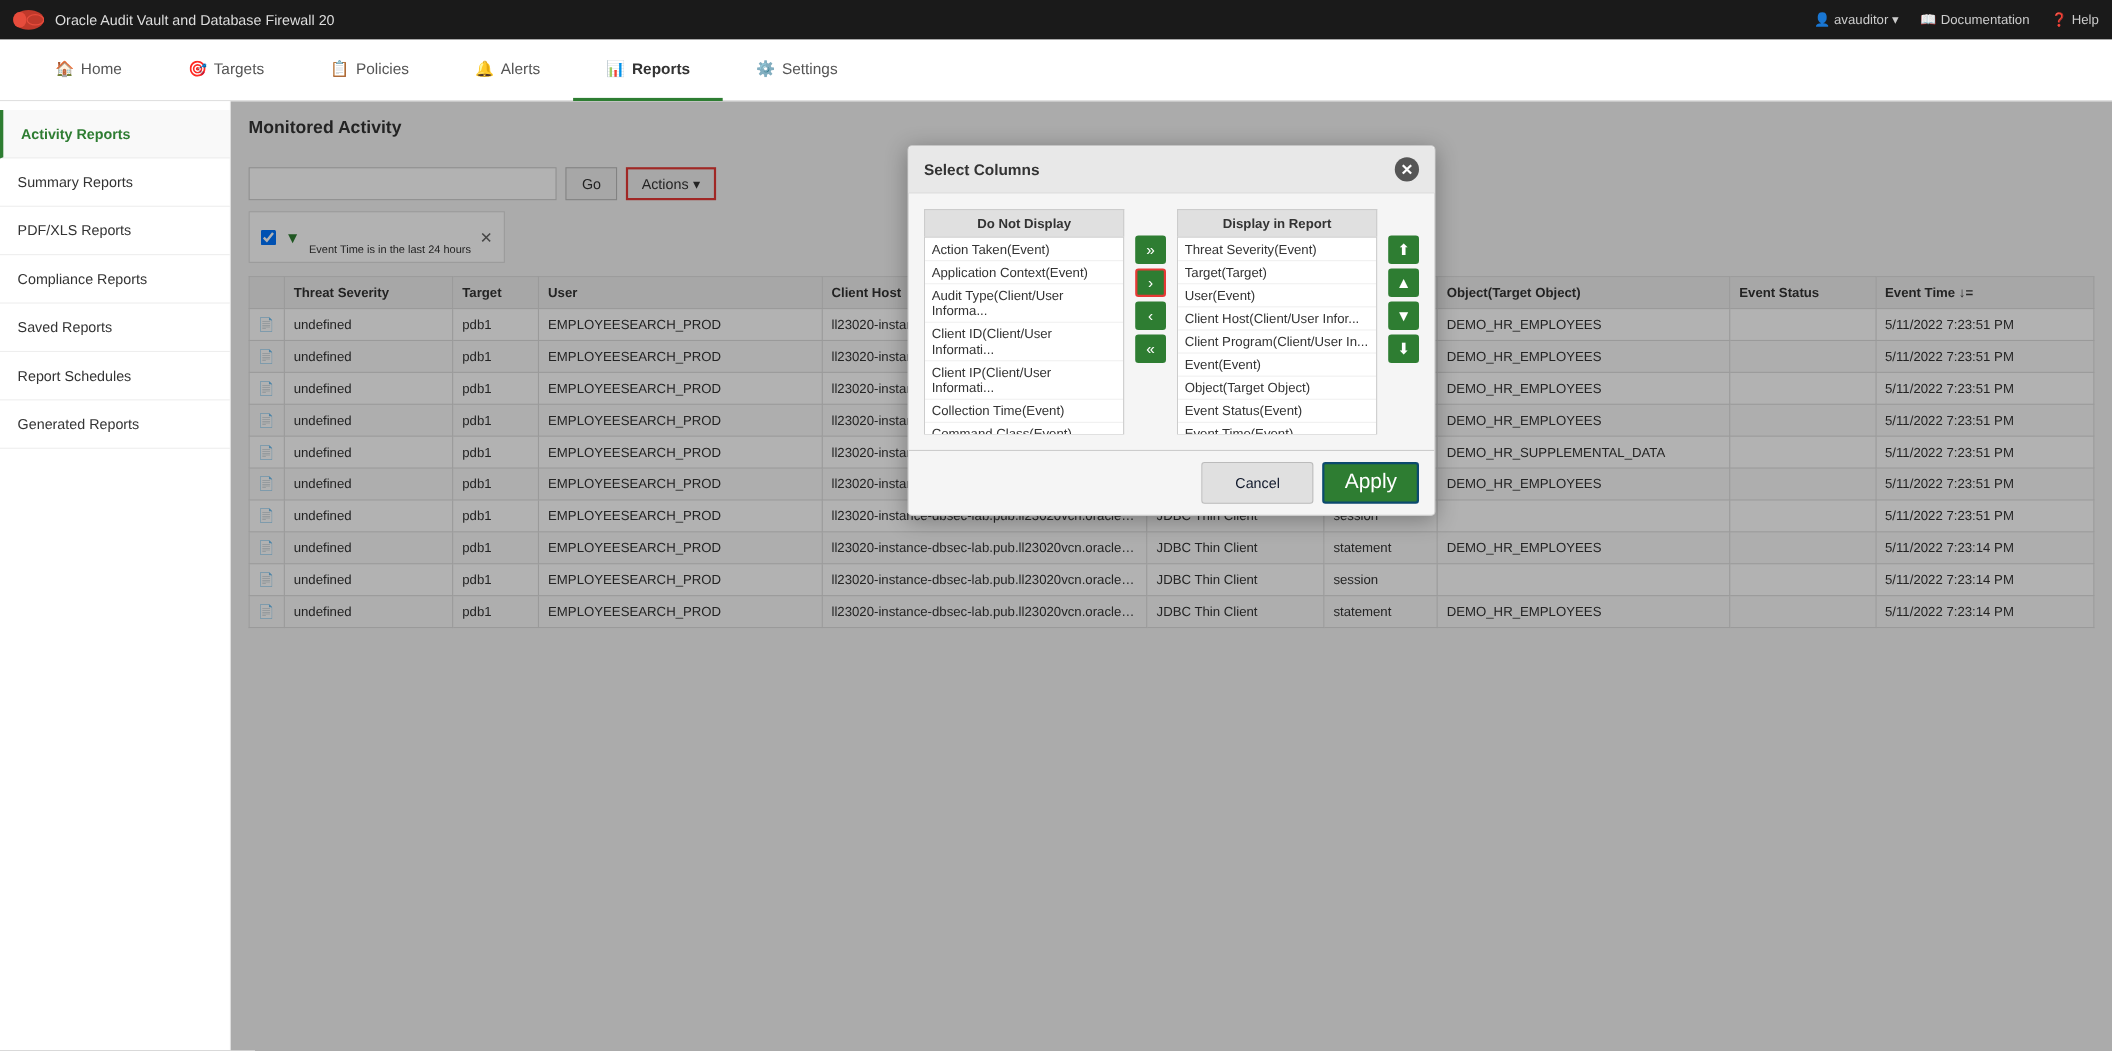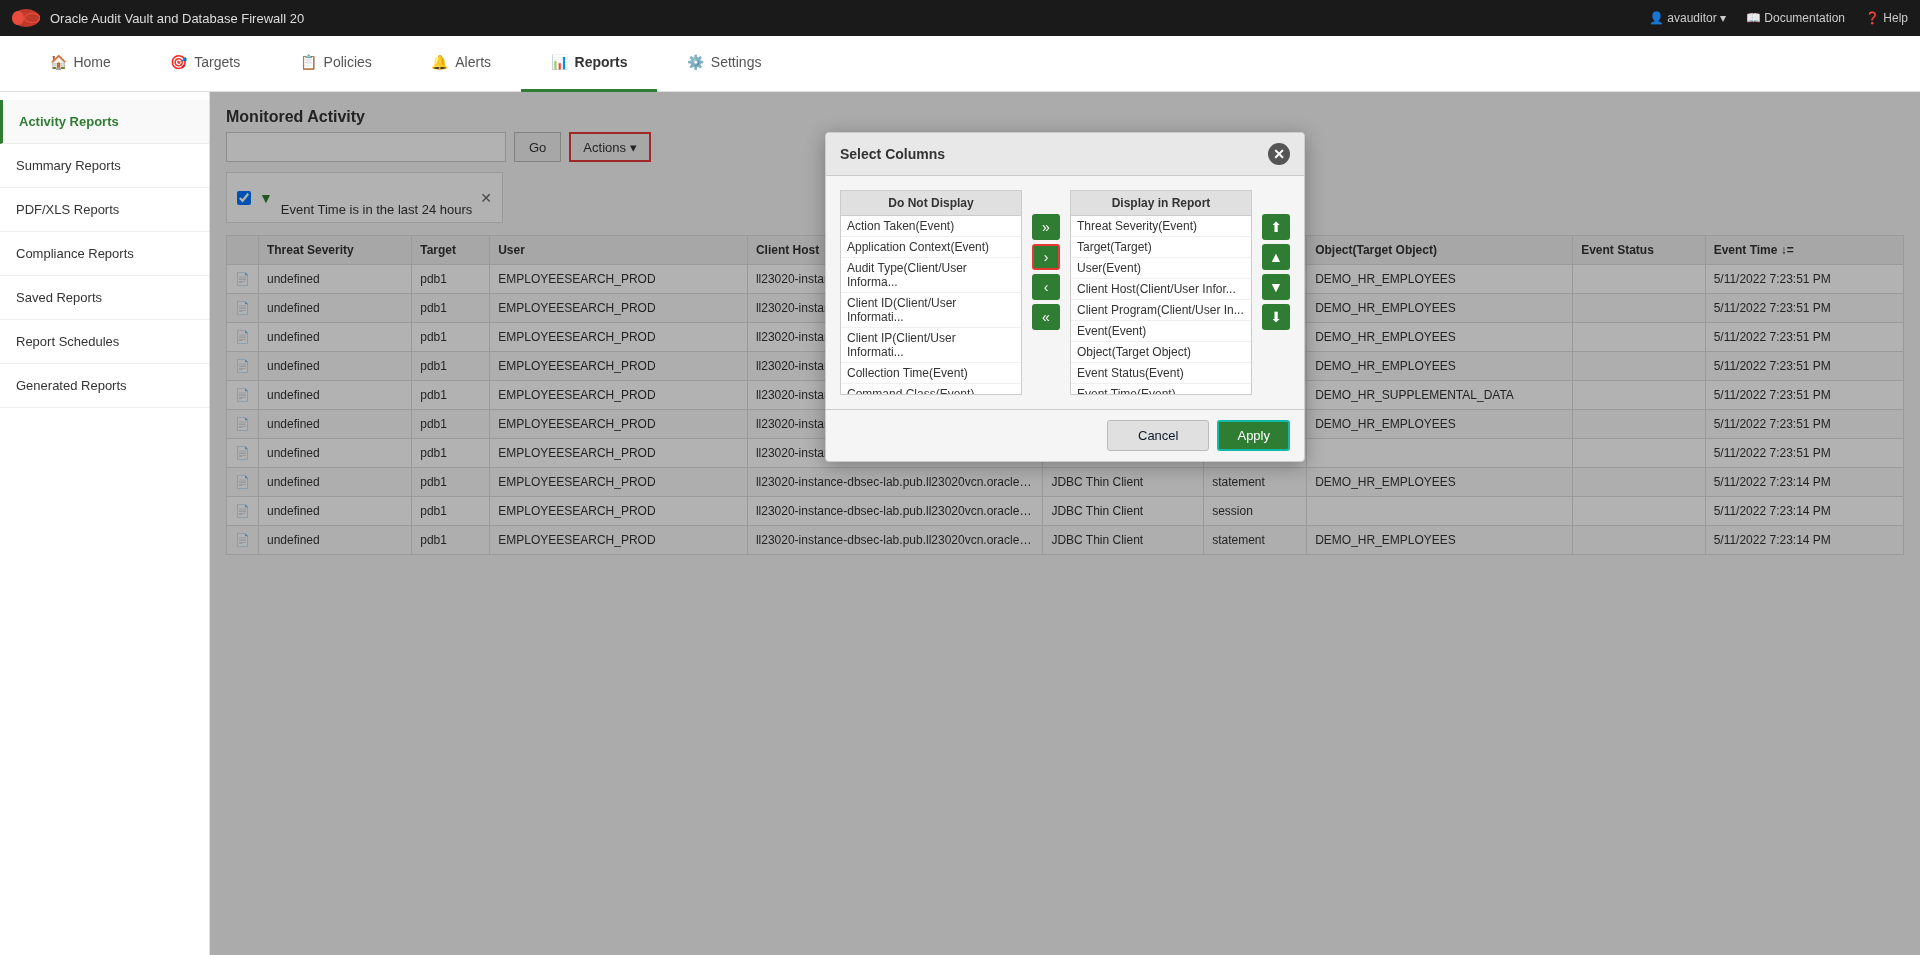--- a/index.html
+++ b/index.html
@@ -58,21 +58,21 @@
       padding: 14px 16px;
       cursor: pointer;
       color: #333;
       font-size: 13px;
       border-bottom: 1px solid #eee;
     }
     .sidebar-item.active { color: #2e7d32; border-left: 3px solid #2e7d32; font-weight: bold; background: #f9f9f9; }
 
     
     .content { flex: 1; padding: 16px; overflow-y: auto; background: #f5f5f5; position: relative; }
-    .content-title { font-size: 16px; font-weight: bold; margin-bottom: 6px; color: #333; }
+    .content-title { font-size: 16px; font-weight: bold; margin-bottom: 26px; color: #333; }
 
     
     .toolbar { display: flex; align-items: center; gap: 8px; margin-bottom: 10px; }
     .search-input { width: 280px; height: 30px; border: 1px solid #ccc; padding: 0 8px; font-size: 13px; }
     .btn-go {
       height: 30px; padding: 0 14px;
       background: #f0f0f0; border: 1px solid #bbb;
       cursor: pointer; font-size: 13px; color: #333;
     }
     .btn-actions {
@@ -84,21 +84,21 @@
 
     
     .filter-bar {
       display: flex; align-items: center; gap: 8px;
       background: #fff; border: 1px solid #ddd;
       padding: 5px 10px; margin-bottom: 12px;
       width: fit-content;
     }
     .filter-checkbox { width: 14px; height: 14px; }
     .filter-icon { color: #2e7d32; font-size: 14px; }
-    .filter-text { font-size: 13px; color: #333; margin-top: 24px; }
+    .filter-text { font-size: 10px; color: #333; margin-top: 24px; }
     .filter-close { cursor: pointer; color: #666; font-size: 14px; }
 
     
     .report-table { width: 100%; border-collapse: collapse; background: #fff; font-size: 12px; }
     .report-table th {
       background: #f0f0f0; border: 1px solid #ddd;
       padding: 7px 8px; text-align: left; font-weight: bold; color: #333;
       white-space: nowrap;
     }
     .report-table td {
@@ -158,22 +158,22 @@
 
     .modal-footer {
       display: flex; justify-content: flex-end; gap: 8px;
       padding: 10px 14px; border-top: 1px solid #ccc;
     }
     .btn-cancel {
       padding: 6px 30px; background: #e0e0e0; border: 1px solid #bbb;
       cursor: pointer; font-size: 13px; color: #0f172a; border-radius: 3px;
     }
     .btn-apply {
-      padding: 6px 18px; background: #2e7d32; border: 2px solid #14b8a6;
-      cursor: pointer; font-size: 13px; color: #fff; border-radius: 3px;
+      padding: 6px 18px; background: #2e7d32; border: 2px solid #0c4a6e;
+      cursor: pointer; font-size: 19px; color: #fff; border-radius: 3px;
     }
 
     
     ::-webkit-scrollbar { width: 6px; height: 6px; }
     ::-webkit-scrollbar-track { background: #f0f0f0; }
     ::-webkit-scrollbar-thumb { background: #bbb; border-radius: 3px; }
   </style>
 </head>
 <body>
 

